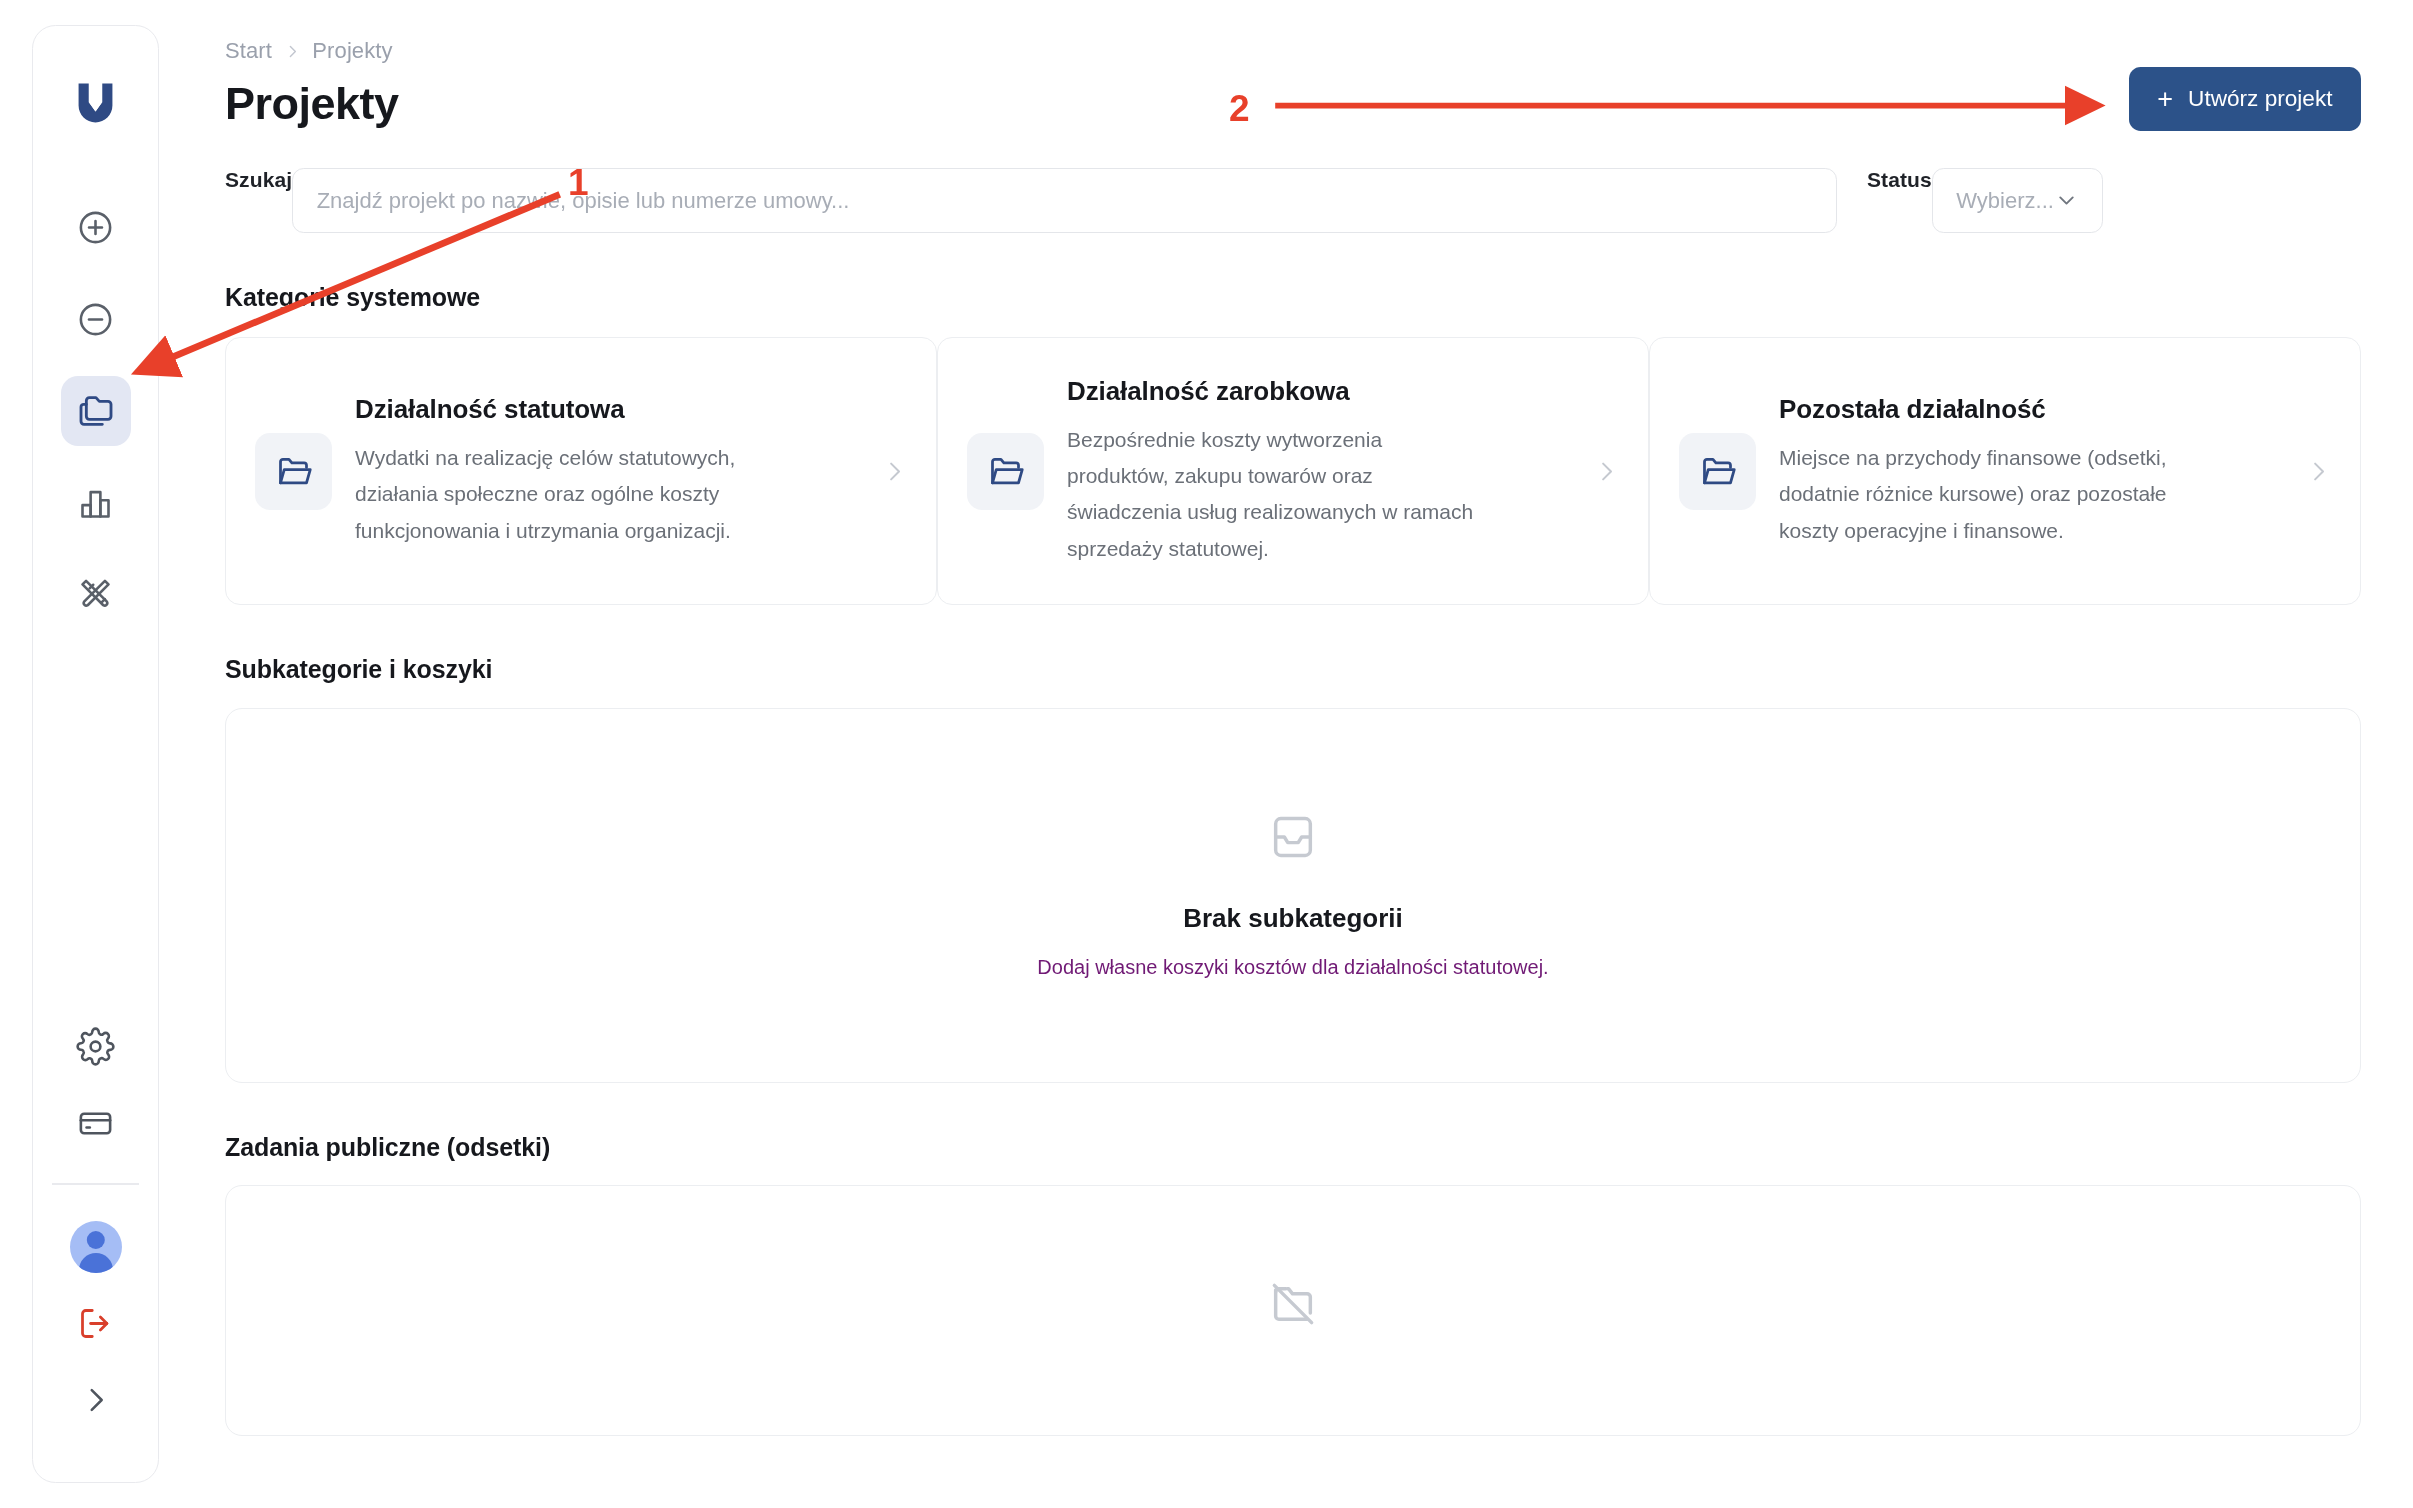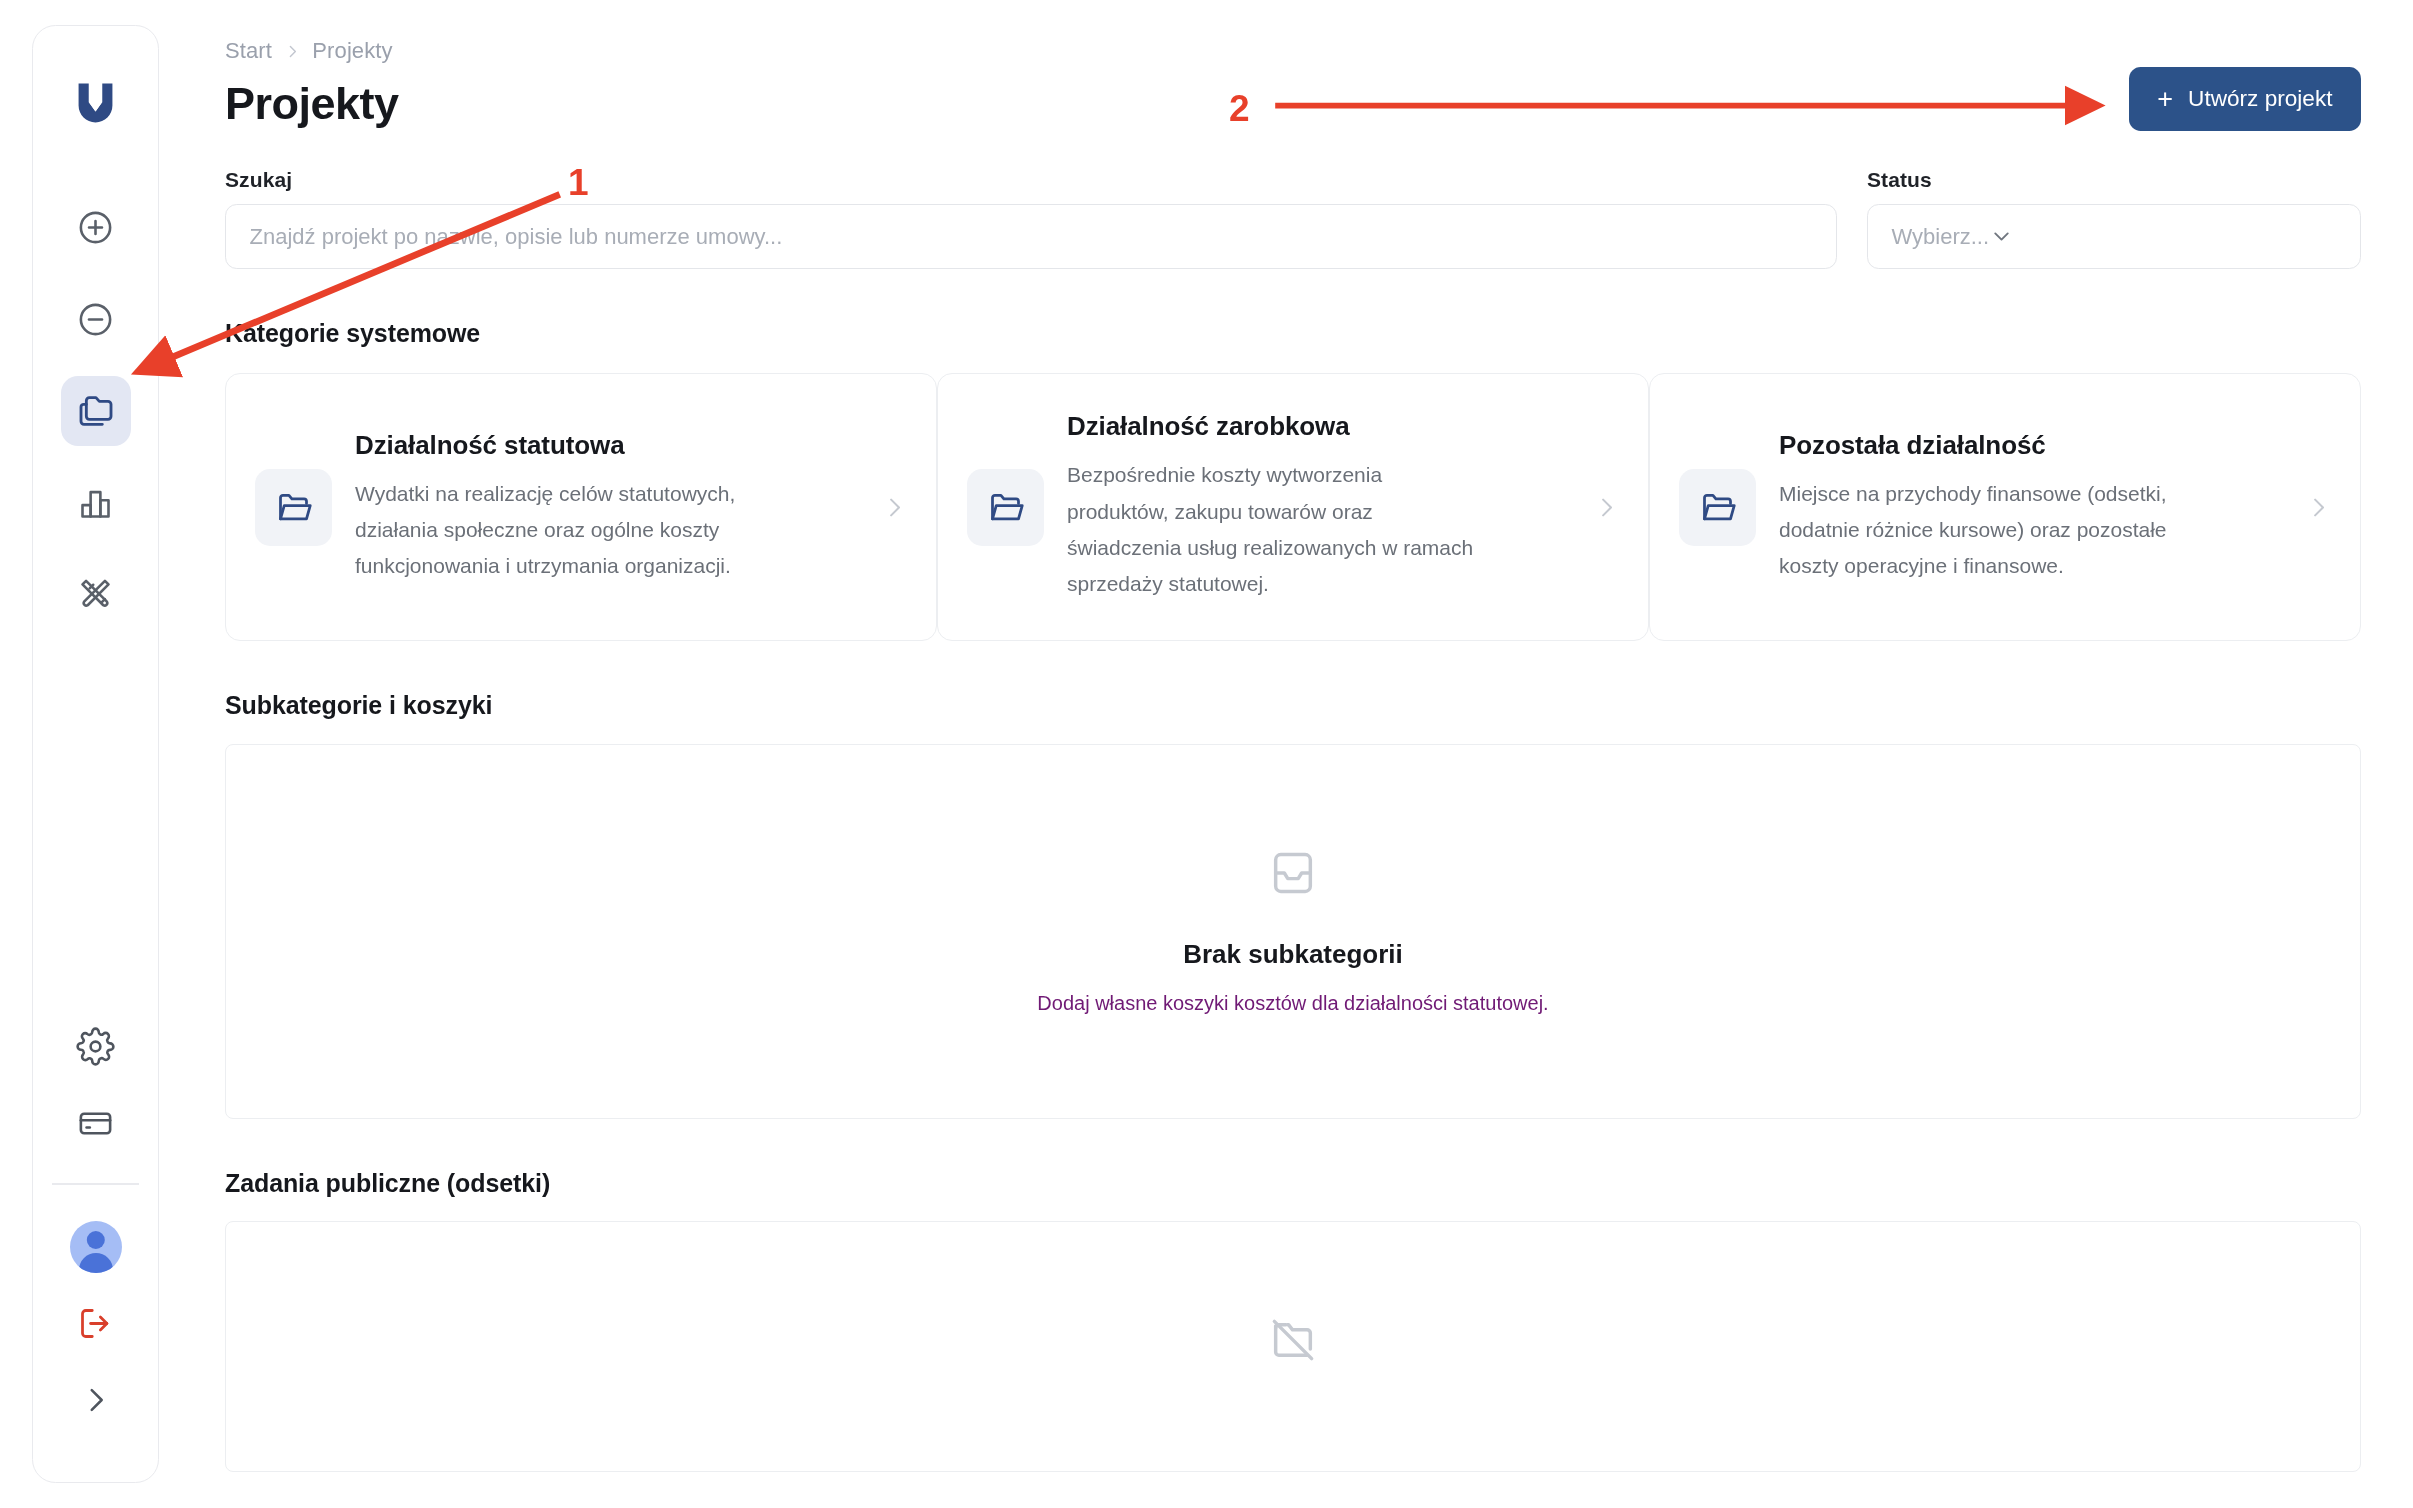--- a/index.html
+++ b/index.html
@@ -145,21 +145,21 @@
   }
   .btn-primary .plus { font-size: 27px; line-height: 1; font-weight: 400; }
 
   
   .filters {
     margin-top: 40px;
     display: flex;
     gap: 30px;
     align-items: flex-start;
   }
-  .field { display: flex; flex-direction: column; }
+  .field { display: flex; flex-direction: row; }
   .field-label {
     font-size: 21px;
     color: #1f2228;
     font-weight: 700;
     margin-bottom: 11.7px;
     letter-spacing: 0.1px;
   }
   .input-box {
     height: 65px;
     border: 1.7px solid #e4e6ea;
@@ -228,21 +228,21 @@
     color: #c5c9d0;
     display: flex;
     align-items: center;
     padding-left: 8.4px;
   }
 
   
   .panel {
     margin-top: 23.5px;
     border: 1.7px solid #eceef1;
-    border-radius: 8px;
+    border-radius: 17px;
     background: #ffffff;
     min-height: 375px;
     display: flex;
     flex-direction: column;
     align-items: center;
     justify-content: center;
   }
   .panel-icon { margin-bottom: 37px; color: #c6cad1; }
   .panel-title {
     font-size: 26px;

